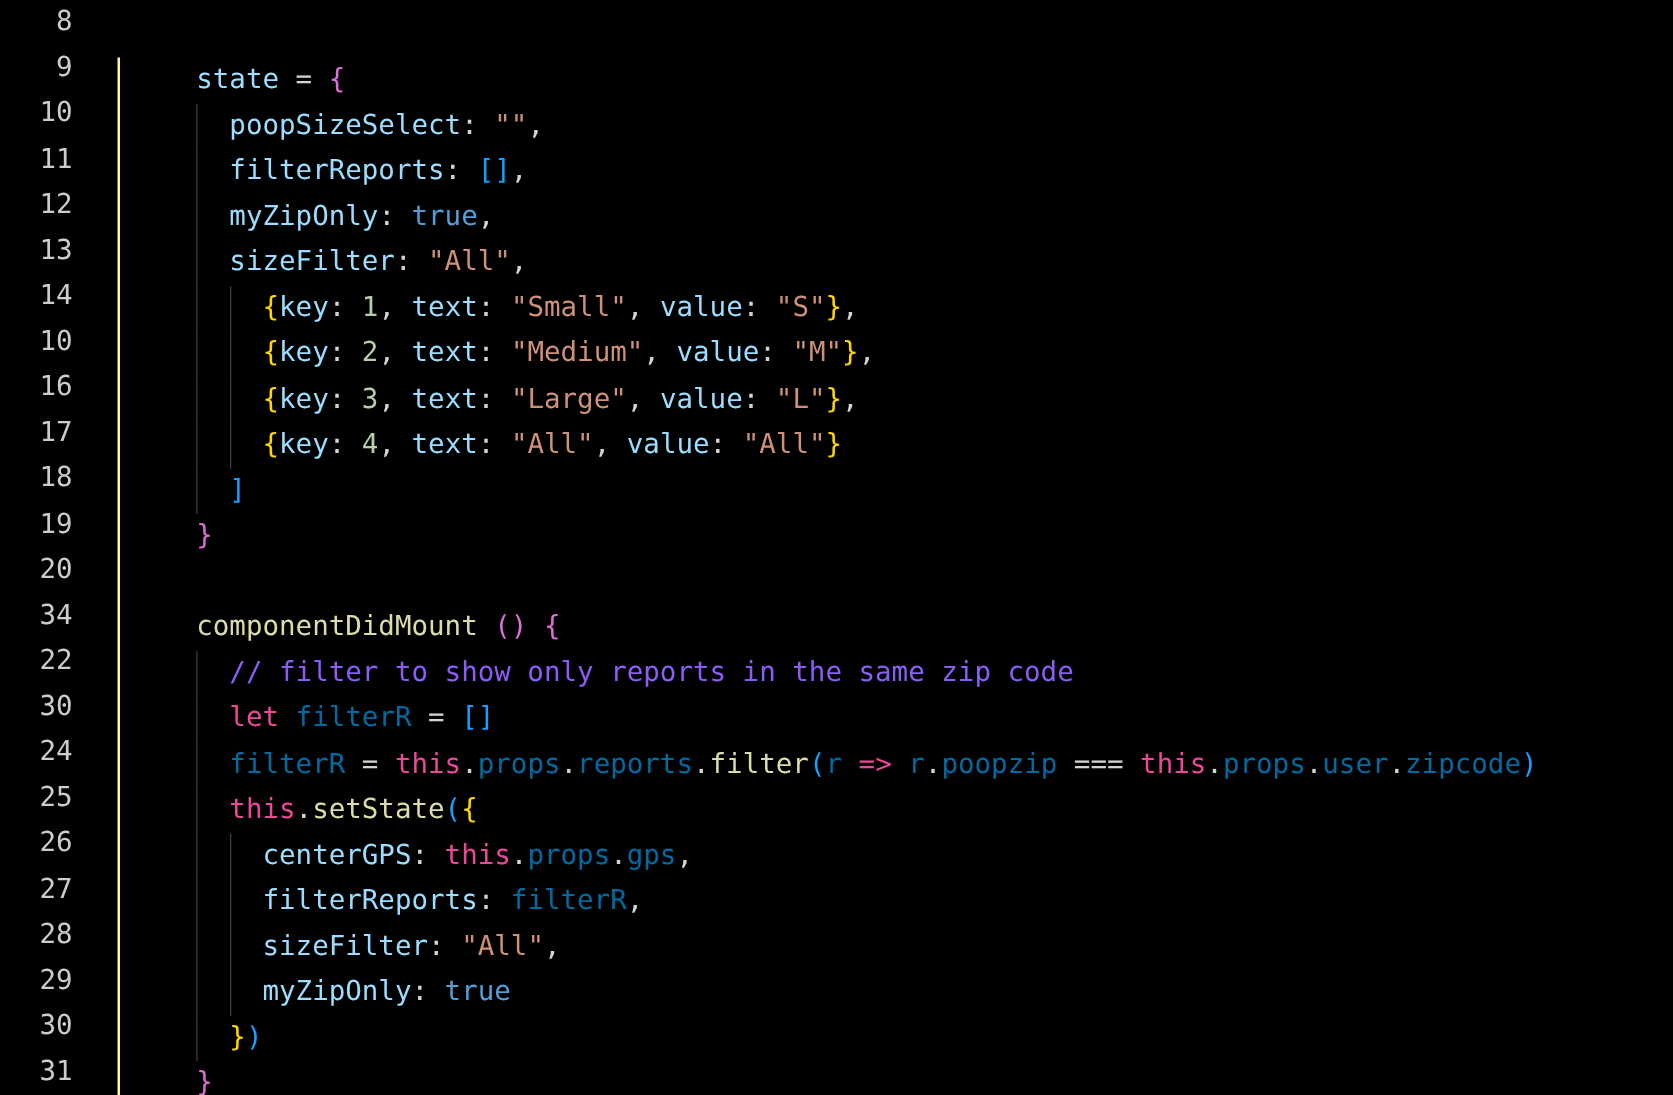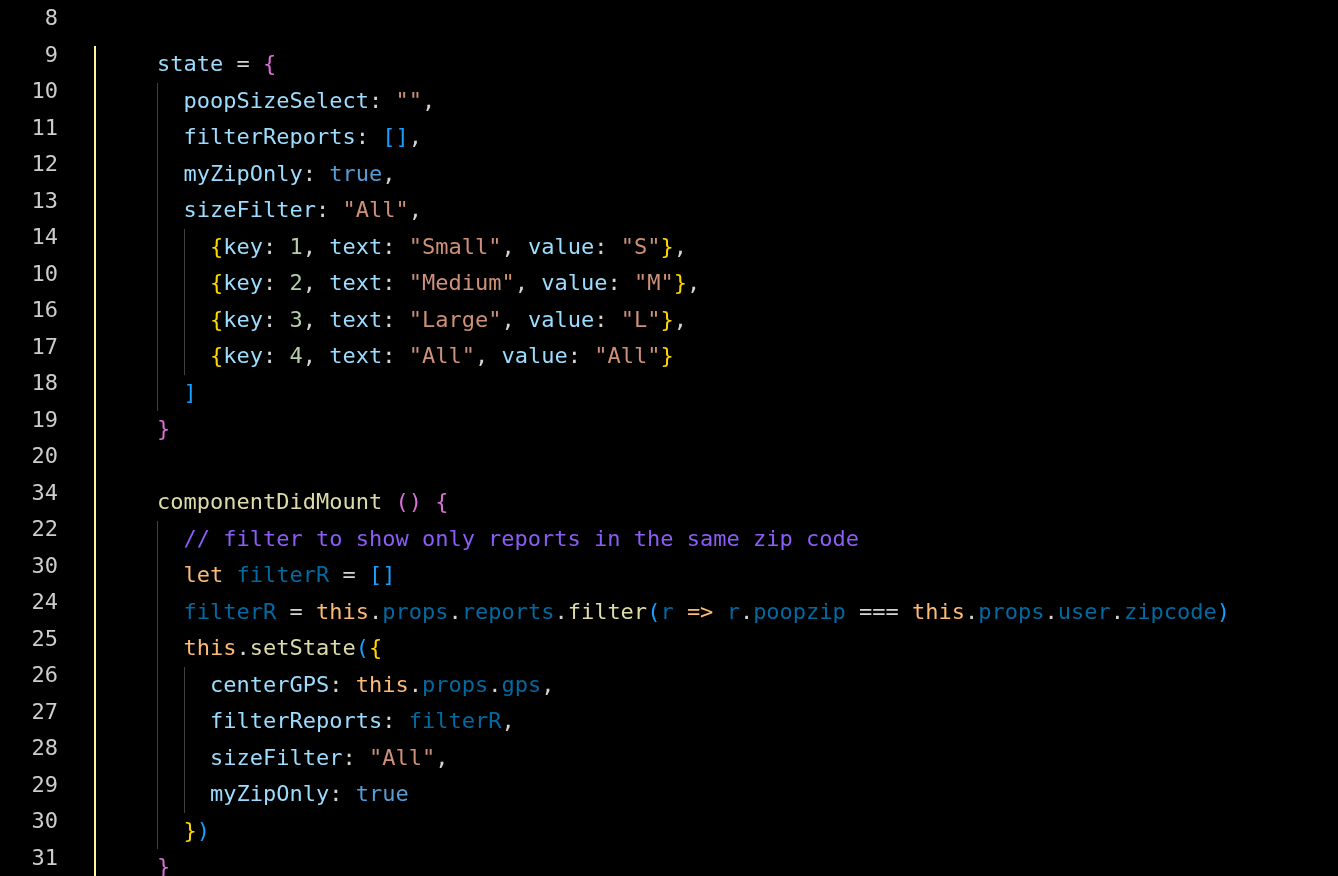--- a/index.html
+++ b/index.html
@@ -58,21 +58,21 @@
     background: #404040;
   }
   .tk-prop    { color: #9cdcfe; }
   .tk-punc    { color: #d4d4d4; }
   .tk-brace-y { color: #ffd700; }
   .tk-brace-p { color: #da70d6; }
   .tk-brace-b { color: #179fff; }
   .tk-string  { color: #ce9178; }
   .tk-num     { color: #b5cea8; }
   .tk-bool    { color: #569cd6; }
-  .tk-kw      { color: #fdba74; }
+  .tk-kw      { color: #ec4899; }
   .tk-fn      { color: #dcdcaa; }
   .tk-comment { color: #8b5cf6; }
   .tk-op      { color: #d4d4d4; }
   .tk-var     { color: #0369a1; }
 </style>
 </head>
 <body>
 
 <div class="editor">
   <div class="gutter">

